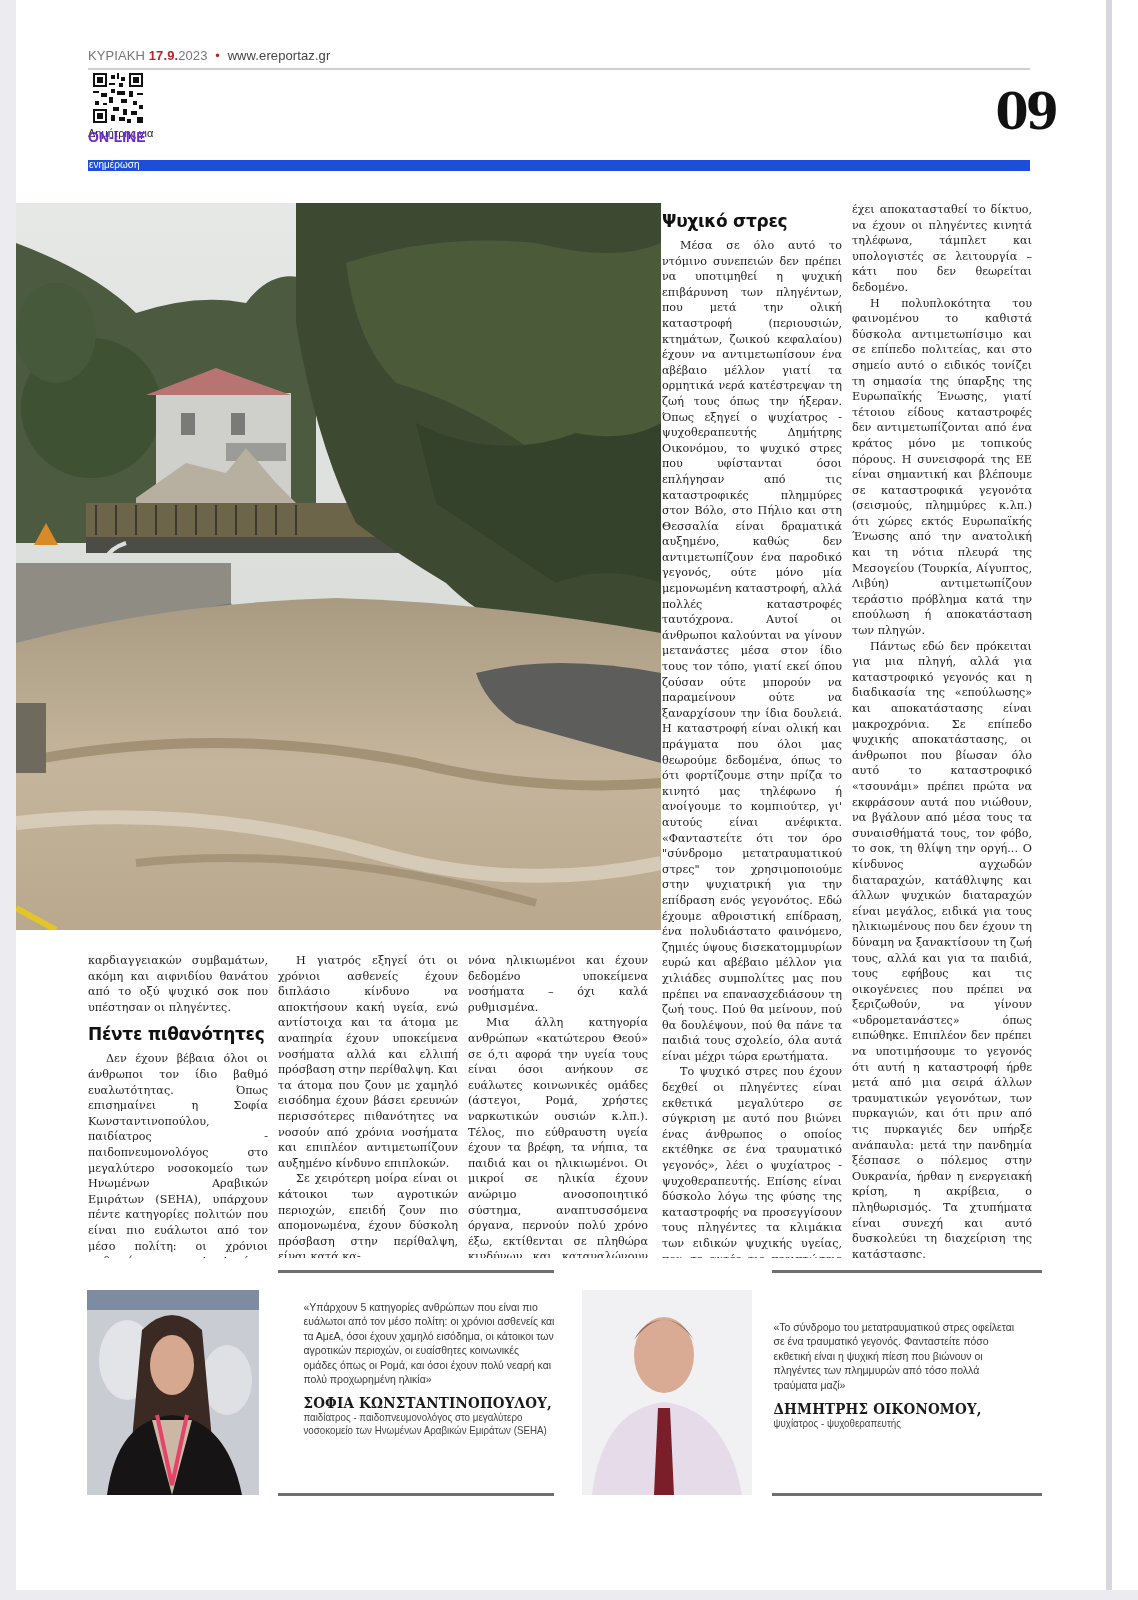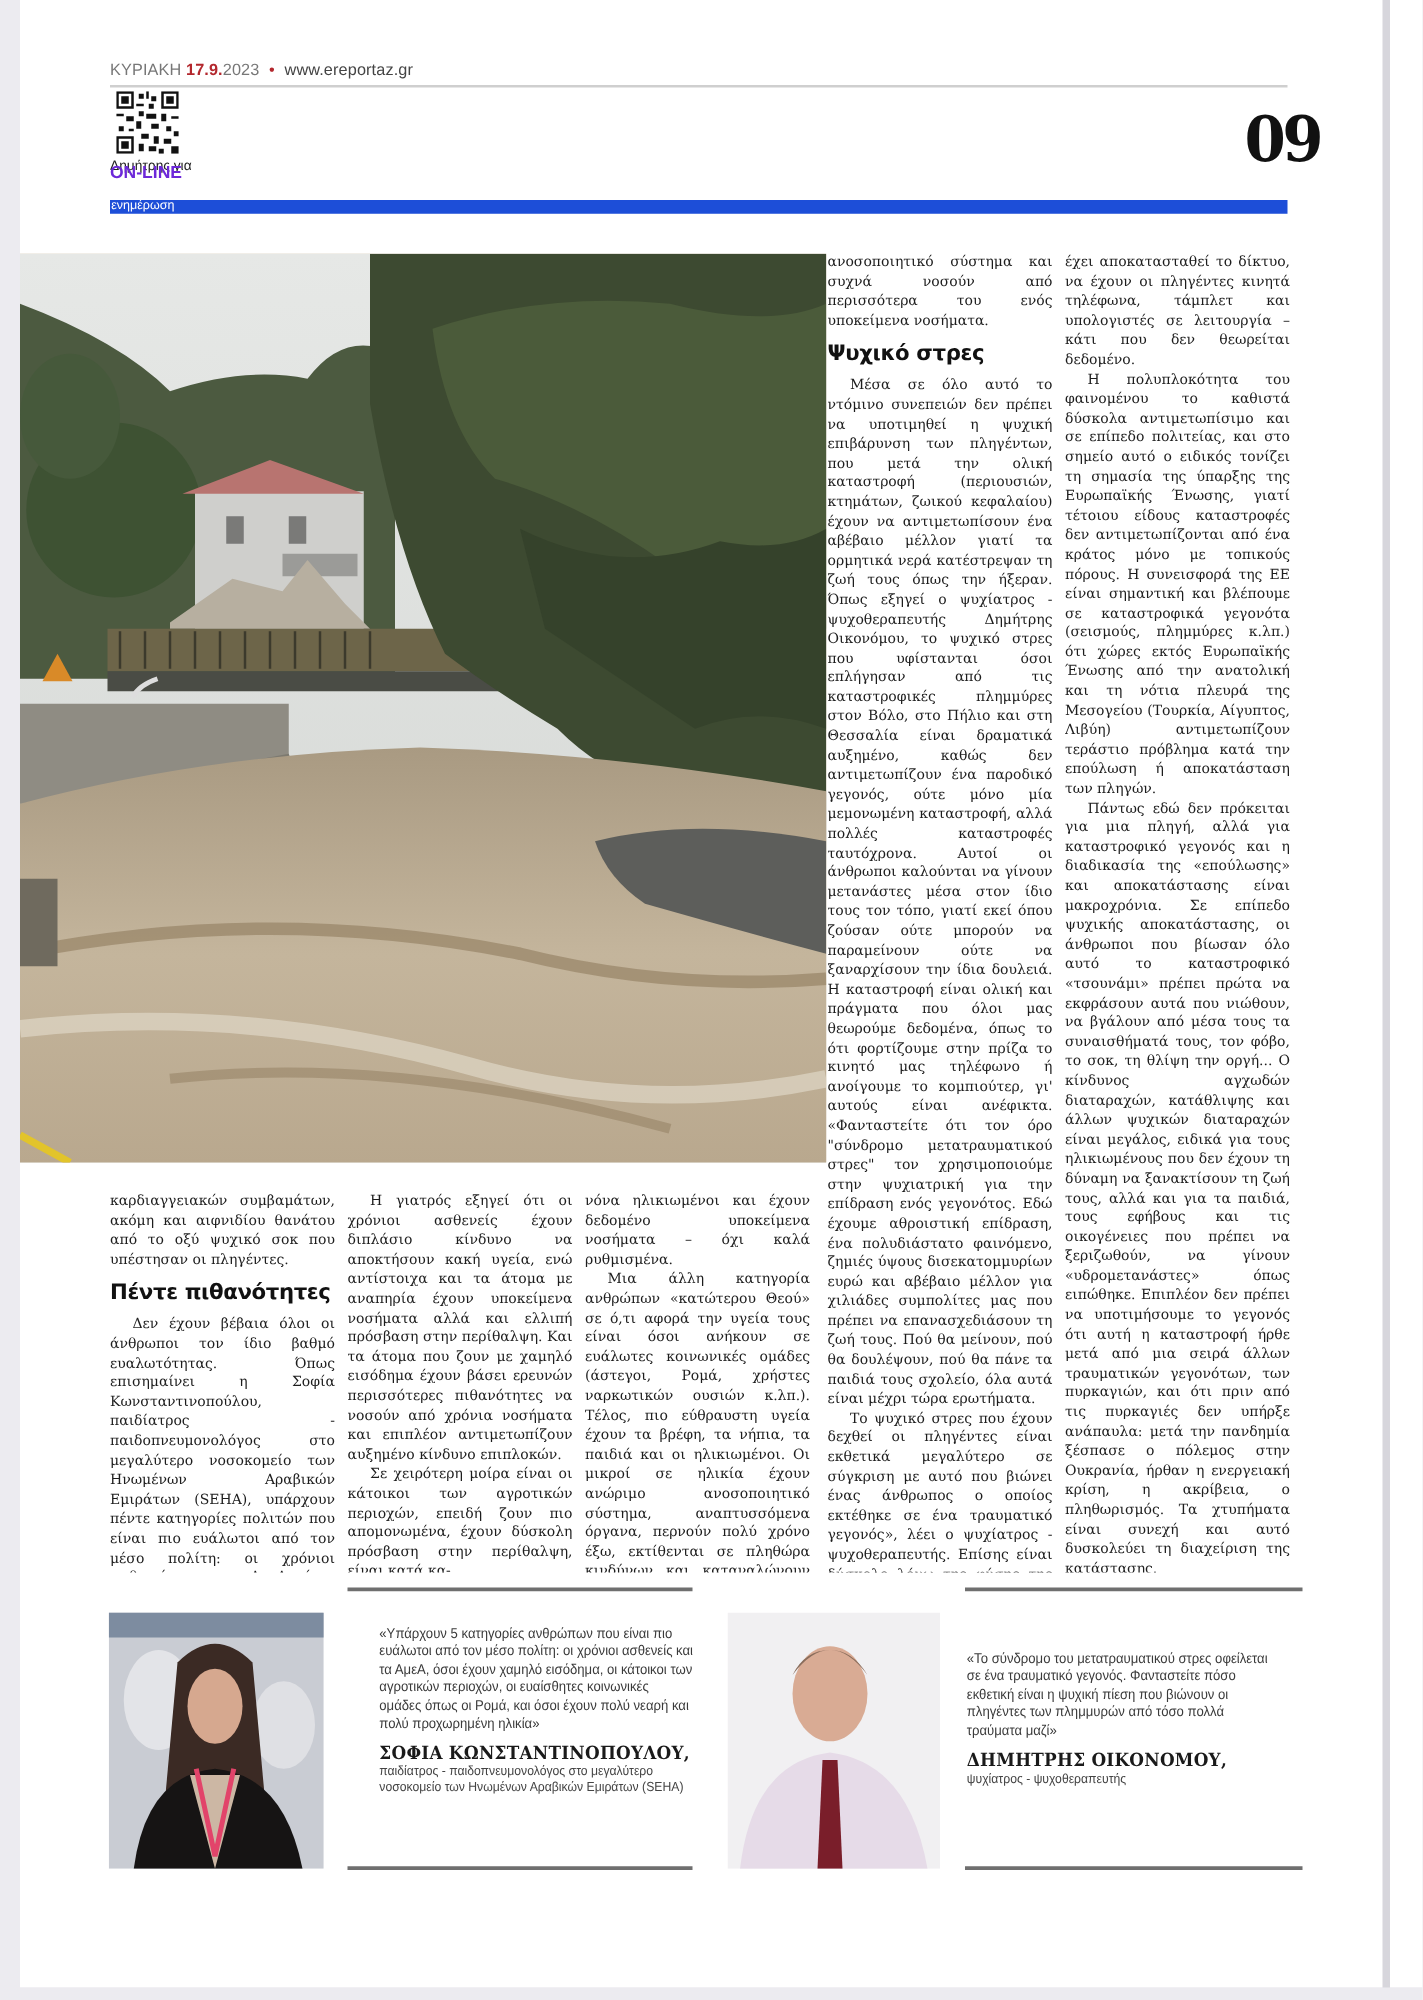--- a/index.html
+++ b/index.html
@@ -169,21 +169,20 @@
   </div>
   <div class="col" id="c2">
     <p>Η γιατρός εξηγεί ότι οι χρόνιοι ασθενείς έχουν διπλάσιο κίνδυνο να αποκτήσουν κακή υγεία, ενώ αντίστοιχα και τα άτομα με αναπηρία έχουν υποκείμενα νοσήματα αλλά και ελλιπή πρόσβαση στην περίθαλψη. Και τα άτομα που ζουν με χαμηλό εισόδημα έχουν βάσει ερευνών περισσότερες πιθανότητες να νοσούν από χρόνια νοσήματα και επιπλέον αντιμετωπίζουν αυξημένο κίνδυνο επιπλοκών.</p>
     <p>Σε χειρότερη μοίρα είναι οι κάτοικοι των αγροτικών περιοχών, επειδή ζουν πιο απομονωμένα, έχουν δύσκολη πρόσβαση στην περίθαλψη, είναι κατά κα-</p>
   </div>
   <div class="col" id="c3">
     <p class="noindent">νόνα ηλικιωμένοι και έχουν δεδομένο υποκείμενα νοσήματα – όχι καλά ρυθμισμένα.</p>
     <p>Μια άλλη κατηγορία ανθρώπων «κατώτερου Θεού» σε ό,τι αφορά την υγεία τους είναι όσοι ανήκουν σε ευάλωτες κοινωνικές ομάδες (άστεγοι, Ρομά, χρήστες ναρκωτικών ουσιών κ.λπ.). Τέλος, πιο εύθραυστη υγεία έχουν τα βρέφη, τα νήπια, τα παιδιά και οι ηλικιωμένοι. Οι μικροί σε ηλικία έχουν ανώριμο ανοσοποιητικό σύστημα, αναπτυσσόμενα όργανα, περνούν πολύ χρόνο έξω, εκτίθενται σε πληθώρα κινδύνων και καταναλώνουν περισσότερο νερό ανά κιλό σωματικού βάρους (σε σχέση με τους ενηλίκους). Αντιστοίχως, οι ηλικιωμένοι έχουν εξασθενημένο</p>
   </div>
   <div class="col" id="c4">
-    <p class="noindent">ανοσοποιητικό σύστημα και συχνά νοσούν από περισσότερα του ενός υποκείμενα νοσήματα.</p>
     <h2>Ψυχικό στρες</h2>
     <p>Μέσα σε όλο αυτό το ντόμινο συνεπειών δεν πρέπει να υποτιμηθεί η ψυχική επιβάρυνση των πληγέντων, που μετά την ολική καταστροφή (περιουσιών, κτημάτων, ζωικού κεφαλαίου) έχουν να αντιμετωπίσουν ένα αβέβαιο μέλλον γιατί τα ορμητικά νερά κατέστρεψαν τη ζωή τους όπως την ήξεραν. Όπως εξηγεί ο ψυχίατρος - ψυχοθεραπευτής Δημήτρης Οικονόμου, το ψυχικό στρες που υφίστανται όσοι επλήγησαν από τις καταστροφικές πλημμύρες στον Βόλο, στο Πήλιο και στη Θεσσαλία είναι δραματικά αυξημένο, καθώς δεν αντιμετωπίζουν ένα παροδικό γεγονός, ούτε μόνο μία μεμονωμένη καταστροφή, αλλά πολλές καταστροφές ταυτόχρονα. Αυτοί οι άνθρωποι καλούνται να γίνουν μετανάστες μέσα στον ίδιο τους τον τόπο, γιατί εκεί όπου ζούσαν ούτε μπορούν να παραμείνουν ούτε να ξαναρχίσουν την ίδια δουλειά. Η καταστροφή είναι ολική και πράγματα που όλοι μας θεωρούμε δεδομένα, όπως το ότι φορτίζουμε στην πρίζα το κινητό μας τηλέφωνο ή ανοίγουμε το κομπιούτερ, γι' αυτούς είναι ανέφικτα. «Φανταστείτε ότι τον όρο "σύνδρομο μετατραυματικού στρες" τον χρησιμοποιούμε στην ψυχιατρική για την επίδραση ενός γεγονότος. Εδώ έχουμε αθροιστική επίδραση, ένα πολυδιάστατο φαινόμενο, ζημιές ύψους δισεκατομμυρίων ευρώ και αβέβαιο μέλλον για χιλιάδες συμπολίτες μας που πρέπει να επανασχεδιάσουν τη ζωή τους. Πού θα μείνουν, πού θα δουλέψουν, πού θα πάνε τα παιδιά τους σχολείο, όλα αυτά είναι μέχρι τώρα ερωτήματα.</p>
     <p>Το ψυχικό στρες που έχουν δεχθεί οι πληγέντες είναι εκθετικά μεγαλύτερο σε σύγκριση με αυτό που βιώνει ένας άνθρωπος ο οποίος εκτέθηκε σε ένα τραυματικό γεγονός», λέει ο ψυχίατρος - ψυχοθεραπευτής. Επίσης είναι δύσκολο λόγω της φύσης της καταστροφής να προσεγγίσουν τους πληγέντες τα κλιμάκια των ειδικών ψυχικής υγείας, που σε αυτές τις περιπτώσεις προσφέρουν επιτόπου τις πρώτες βοήθειες ψυχικής υγείας και την πρώτη υποστήριξη. Μπορεί βέβαια να προσφερθούν πρώτες βοήθειες ψυχικής υγείας διαδικτυακά μέχρι να αποστραγγιστούν τα νερά, αλλά θα πρέπει να</p>
   </div>
   <div class="col" id="c5">
     <p class="noindent">έχει αποκατασταθεί το δίκτυο, να έχουν οι πληγέντες κινητά τηλέφωνα, τάμπλετ και υπολογιστές σε λειτουργία – κάτι που δεν θεωρείται δεδομένο.</p>
     <p>Η πολυπλοκότητα του φαινομένου το καθιστά δύσκολα αντιμετωπίσιμο και σε επίπεδο πολιτείας, και στο σημείο αυτό ο ειδικός τονίζει τη σημασία της ύπαρξης της Ευρωπαϊκής Ένωσης, γιατί τέτοιου είδους καταστροφές δεν αντιμετωπίζονται από ένα κράτος μόνο με τοπικούς πόρους. Η συνεισφορά της ΕΕ είναι σημαντική και βλέπουμε σε καταστροφικά γεγονότα (σεισμούς, πλημμύρες κ.λπ.) ότι χώρες εκτός Ευρωπαϊκής Ένωσης από την ανατολική και τη νότια πλευρά της Μεσογείου (Τουρκία, Αίγυπτος, Λιβύη) αντιμετωπίζουν τεράστιο πρόβλημα κατά την επούλωση ή αποκατάσταση των πληγών.</p>
     <p>Πάντως εδώ δεν πρόκειται για μια πληγή, αλλά για καταστροφικό γεγονός και η διαδικασία της «επούλωσης» και αποκατάστασης είναι μακροχρόνια. Σε επίπεδο ψυχικής αποκατάστασης, οι άνθρωποι που βίωσαν όλο αυτό το καταστροφικό «τσουνάμι» πρέπει πρώτα να εκφράσουν αυτά που νιώθουν, να βγάλουν από μέσα τους τα συναισθήματά τους, τον φόβο, το σοκ, τη θλίψη την οργή... Ο κίνδυνος αγχωδών διαταραχών, κατάθλιψης και άλλων ψυχικών διαταραχών είναι μεγάλος, ειδικά για τους ηλικιωμένους που δεν έχουν τη δύναμη να ξανακτίσουν τη ζωή τους, αλλά και για τα παιδιά, τους εφήβους και τις οικογένειες που πρέπει να ξεριζωθούν, να γίνουν «υδρομετανάστες» όπως ειπώθηκε. Επιπλέον δεν πρέπει να υποτιμήσουμε το γεγονός ότι αυτή η καταστροφή ήρθε μετά από μια σειρά άλλων τραυματικών γεγονότων, των πυρκαγιών, και ότι πριν από τις πυρκαγιές δεν υπήρξε ανάπαυλα: μετά την πανδημία ξέσπασε ο πόλεμος στην Ουκρανία, ήρθαν η ενεργειακή κρίση, η ακρίβεια, ο πληθωρισμός. Τα χτυπήματα είναι συνεχή και αυτό δυσκολεύει τη διαχείριση της κατάστασης.</p>
 
   </div>

